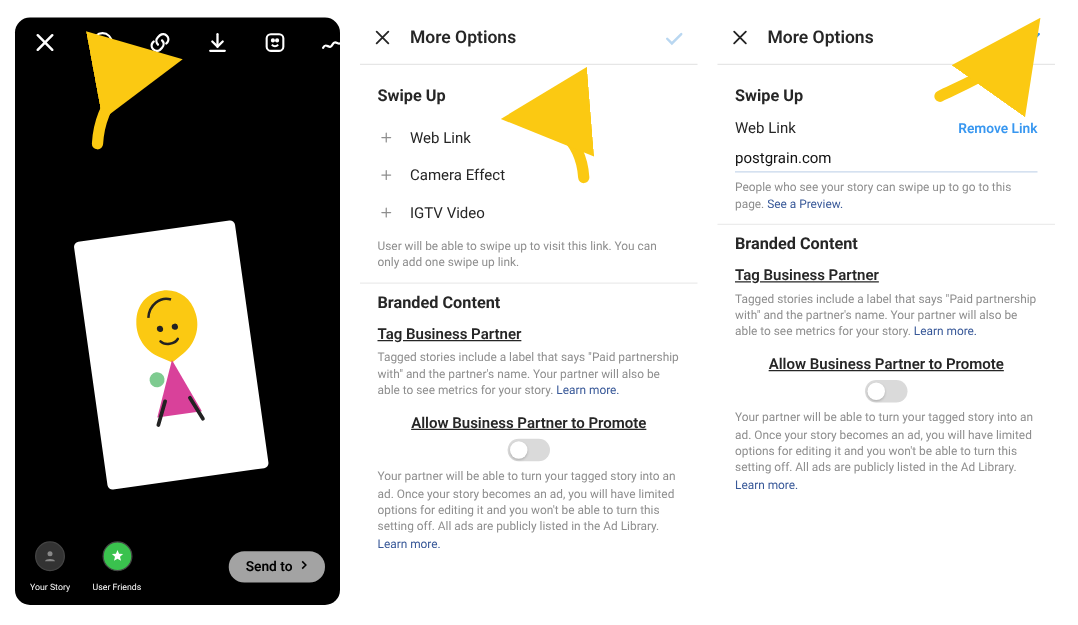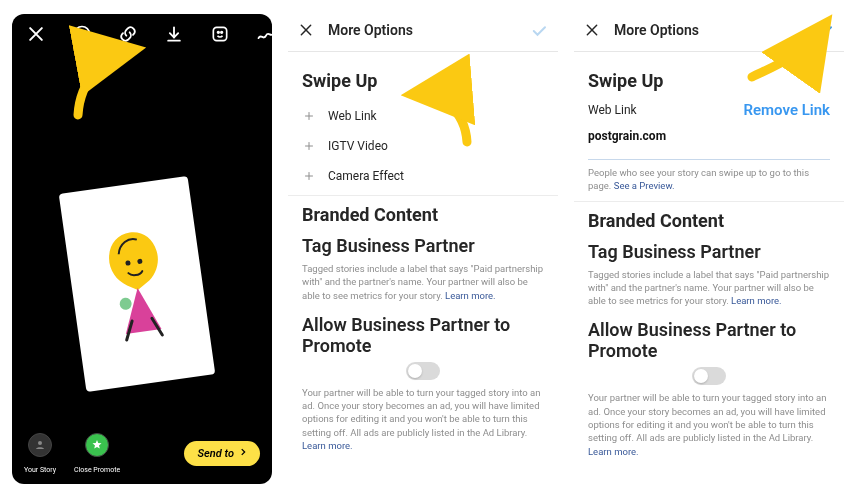--- a/index.html
+++ b/index.html
@@ -63,25 +63,25 @@
   .avatar-dot {
     width: 24px; height: 24px; border-radius: 50%;
     background: #333; border: 1px solid #444;
     display: flex; align-items: center; justify-content: center;
   }
   .avatar-green { background: #3ac24e; }
   .avatar-green svg { width: 12px; height: 12px; }
   .avatar-dot svg { width: 12px; height: 12px; }
   .sendto {
     margin-left: auto;
-    background: #fde047; color: #000;
+    background: #a3a3a3; color: #000;
     border-radius: 16px;
     font-size: 11px; font-weight: 600;
     padding: 6px 12px 6px 14px;
-    display: flex; align-items: center; gap: 4px; font-style: italic;
+    display: flex; align-items: center; gap: 4px;
   }
   .sendto svg { width: 10px; height: 10px; }
 
   
   .panel {
     width: 270px;
     height: 470px;
     background: #fff;
     color: #262626;
     position: relative;
@@ -93,67 +93,67 @@
     border-bottom: 1px solid #e6e6e6;
     gap: 14px;
   }
   .panel-head .x svg { width: 16px; height: 16px; }
   .panel-title { font-size: 14px; font-weight: 600; color: #262626; }
   .check {
     margin-left: auto;
   }
   .check svg { width: 18px; height: 18px; }
   .pad { padding: 10px 14px; }
-  .sec-title { font-size: 18px; font-weight: 700; margin: 8px 0 10px; }
+  .sec-title { font-size: 13px; font-weight: 700; margin: 8px 0 10px; }
   .opt-row {
     display: flex; align-items: center; gap: 12px;
     padding: 8px 0;
     color: #262626;
     font-size: 12px;
   }
   .plus {
     width: 14px; height: 14px;
     display: flex; align-items: center; justify-content: center;
     color: #8e8e8e;
   }
   .plus svg { width: 12px; height: 12px; }
   .help {
     font-size: 9.5px; color: #8e8e8e; line-height: 1.4;
     margin: 6px 0 8px;
   }
   .help .link { color: #385898; margin-top: 31px; }
   .hr { border: 0; border-top: 1px solid #ececec; margin: 4px -14px 8px; }
-  .sub-title { font-size: 18px; font-weight: 600; margin: 4px 0 6px; }
+  .sub-title { font-size: 12px; font-weight: 600; margin: 4px 0 6px; text-decoration: underline; }
   .toggle-row {
     display: flex; align-items: center; justify-content: space-between;
     margin: 8px 0 4px;
     flex-direction: column;
   }
   .toggle {
     width: 34px; height: 18px;
     background: #dadada;
     border-radius: 10px;
     position: relative;
   }
   .toggle .knob {
     position: absolute; left: 2px; top: 2px;
     width: 14px; height: 14px; background: #fff; border-radius: 50%;
     box-shadow: 0 1px 2px rgba(0,0,0,0.2);
   }
   .field-value {
-    font-size: 12px; font-weight: 700; color: #111;
-    padding: 2px 0 16px;
+    font-size: 12px; font-weight: 400; color: #111;
+    padding: 2px 0 4px;
     border-bottom: 1px solid #c7d8eb;
     margin-bottom: 6px;
   }
   .weblink-row {
     display: flex; align-items: center; justify-content: space-between;
     margin: 8px 0;
   }
-  .remove-link { color: #3897f0; font-size: 15px; font-weight: 600; }
+  .remove-link { color: #3897f0; font-size: 11px; font-weight: 600; }
 
   
   .arrow {
     position: absolute;
     pointer-events: none;
   }
   .arrow svg { overflow: visible; }
 </style>
 </head>
 <body>
@@ -228,21 +228,21 @@
             </svg>
         </span>
         <span>Your Story</span>
       </div>
       <div class="tray-item">
         <span class="avatar-dot avatar-green">
           <svg viewBox="0 0 24 24" fill="#fff">
               <path d="M12 2l2.5 6 6.5.5-5 4.3 1.6 6.4L12 16l-5.6 3.2L8 12.8 3 8.5l6.5-.5L12 2z"></path>
             </svg>
         </span>
-        <span>Close Promote</span>
+        <span>User Friends</span>
       </div>
       <div class="sendto">
         <span>Send to</span>
         <span>
           <svg viewBox="0 0 24 24" stroke="#000" stroke-width="3" fill="none">
               <path d="M9 5l7 7-7 7"></path>
             </svg>
         </span>
       </div>
     </div>
@@ -272,31 +272,32 @@
             </svg>
           </span>
         <span>Web Link</span>
       </div>
       <div class="opt-row">
         <span class="plus">
             <svg viewBox="0 0 24 24" stroke="#8e8e8e" stroke-width="2" fill="none" stroke-linecap="round">
               <path d="M12 5v14M5 12h14"></path>
             </svg>
           </span>
-        <span>IGTV Video</span>
+        <span>Camera Effect</span>
       </div>
       <div class="opt-row">
         <span class="plus">
             <svg viewBox="0 0 24 24" stroke="#8e8e8e" stroke-width="2" fill="none" stroke-linecap="round">
               <path d="M12 5v14M5 12h14"></path>
             </svg>
           </span>
-        <span>Camera Effect</span>
-      </div>
-
+        <span>IGTV Video</span>
+      </div>
+
+      <div class="help">User will be able to swipe up to visit this link. You can only add one swipe up link.</div>
       <hr class="hr">
 
       <div class="sec-title">Branded Content</div>
       <div class="sub-title">Tag Business Partner</div>
       <div class="help">
         <span>Tagged stories include a label that says "Paid partnership with" and the partner's name. Your partner will also be able to see metrics for your story.</span>
         <span class="link">Learn more.</span>
       </div>
 
       <div class="toggle-row">

